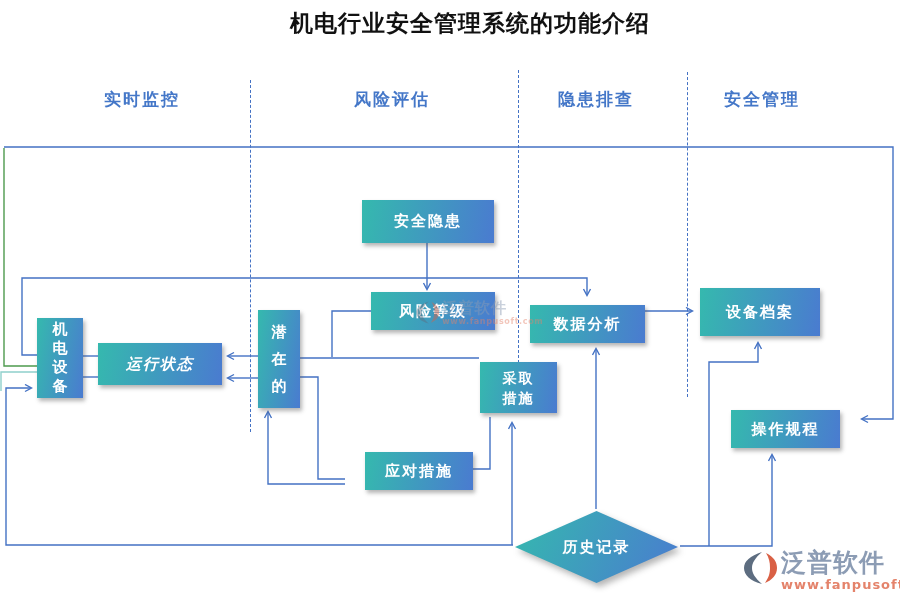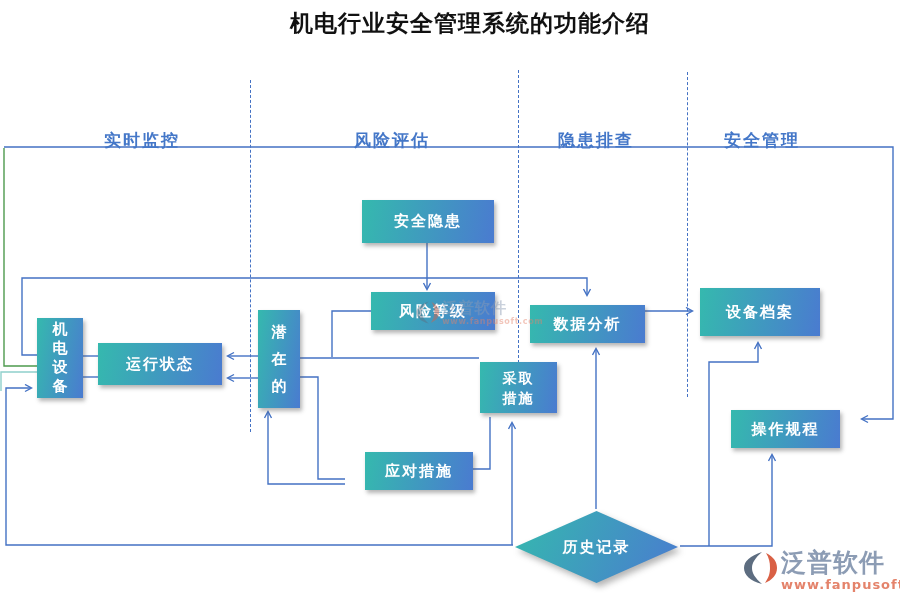--- a/index.html
+++ b/index.html
@@ -5,21 +5,21 @@
   html,body{margin:0;padding:0;}
   body{width:900px;height:600px;position:relative;background:#ffffff;
        font-family:"DejaVu Sans",sans-serif;overflow:hidden;}
   .stage{position:absolute;inset:0;width:900px;height:600px;}
 
   .title{position:absolute;left:230px;top:8px;width:480px;text-align:center;
          font-family:Liberation Mono, monospace;font-weight:bold;font-size:23px;
          color:#111;letter-spacing:1px;z-index:4;}
 
   .lane-label{position:absolute;transform:translateX(-50%);font-size:17px;
-              font-weight:bold;color:#4477c8;letter-spacing:2px;z-index:2;margin-top:41px;}
+              font-weight:bold;color:#4477c8;letter-spacing:2px;z-index:2;}
 
   .divider{position:absolute;width:0;border-left:1px dashed #4472c4;z-index:0;}
 
   svg.wires{position:absolute;left:0;top:0;z-index:1;}
 
   .node{position:absolute;z-index:2;background:linear-gradient(100deg,#35b9ae 0%,#4a7bd0 100%);
         color:#fff;font-weight:bold;display:flex;align-items:center;justify-content:center;
         text-align:center;font-size:15px;letter-spacing:2px;white-space:pre-line;
         box-shadow:2px 3px 4px rgba(90,90,90,.45);}
   .node.vert{letter-spacing:0;line-height:19px;}
@@ -81,21 +81,21 @@
       <polyline points="453,469 490,469 490,417"></polyline>
       <polyline points="345,484 268,484 268,412" marker-end="url(#arr)"></polyline>
       <polyline points="300,377 318,377 318,479 345,479"></polyline>
     </g>
   </svg>
 
   <div class="node vert" style="left:37px;top:318px;width:46px;height:80px;">机
 电
 设
 备</div>
-  <div class="node" style="left:98px;top:343px;width:124px;height:42px;">运行状态</div>
+  <div class="node" style="left:98px;top:343px;width:124px;height:42px;font-style:italic;">运行状态</div>
   <div class="node vert" style="left:258px;top:310px;width:42px;height:98px;line-height:27px;">潜
 在
 的</div>
   <div class="node" style="left:362px;top:200px;width:132px;height:43px;">安全隐患</div>
   <div class="node" style="left:371px;top:292px;width:124px;height:38px;text-align:right;">风险等级</div>
   <div class="node" style="left:480px;top:362px;width:77px;height:51px;font-size:14px;line-height:20px;">采取
 措施</div>
   <div class="node" style="left:365px;top:452px;width:108px;height:38px;">应对措施</div>
   <div class="node" style="left:530px;top:305px;width:115px;height:38px;">数据分析</div>
   <div class="node" style="left:700px;top:288px;width:120px;height:48px;">设备档案</div>

